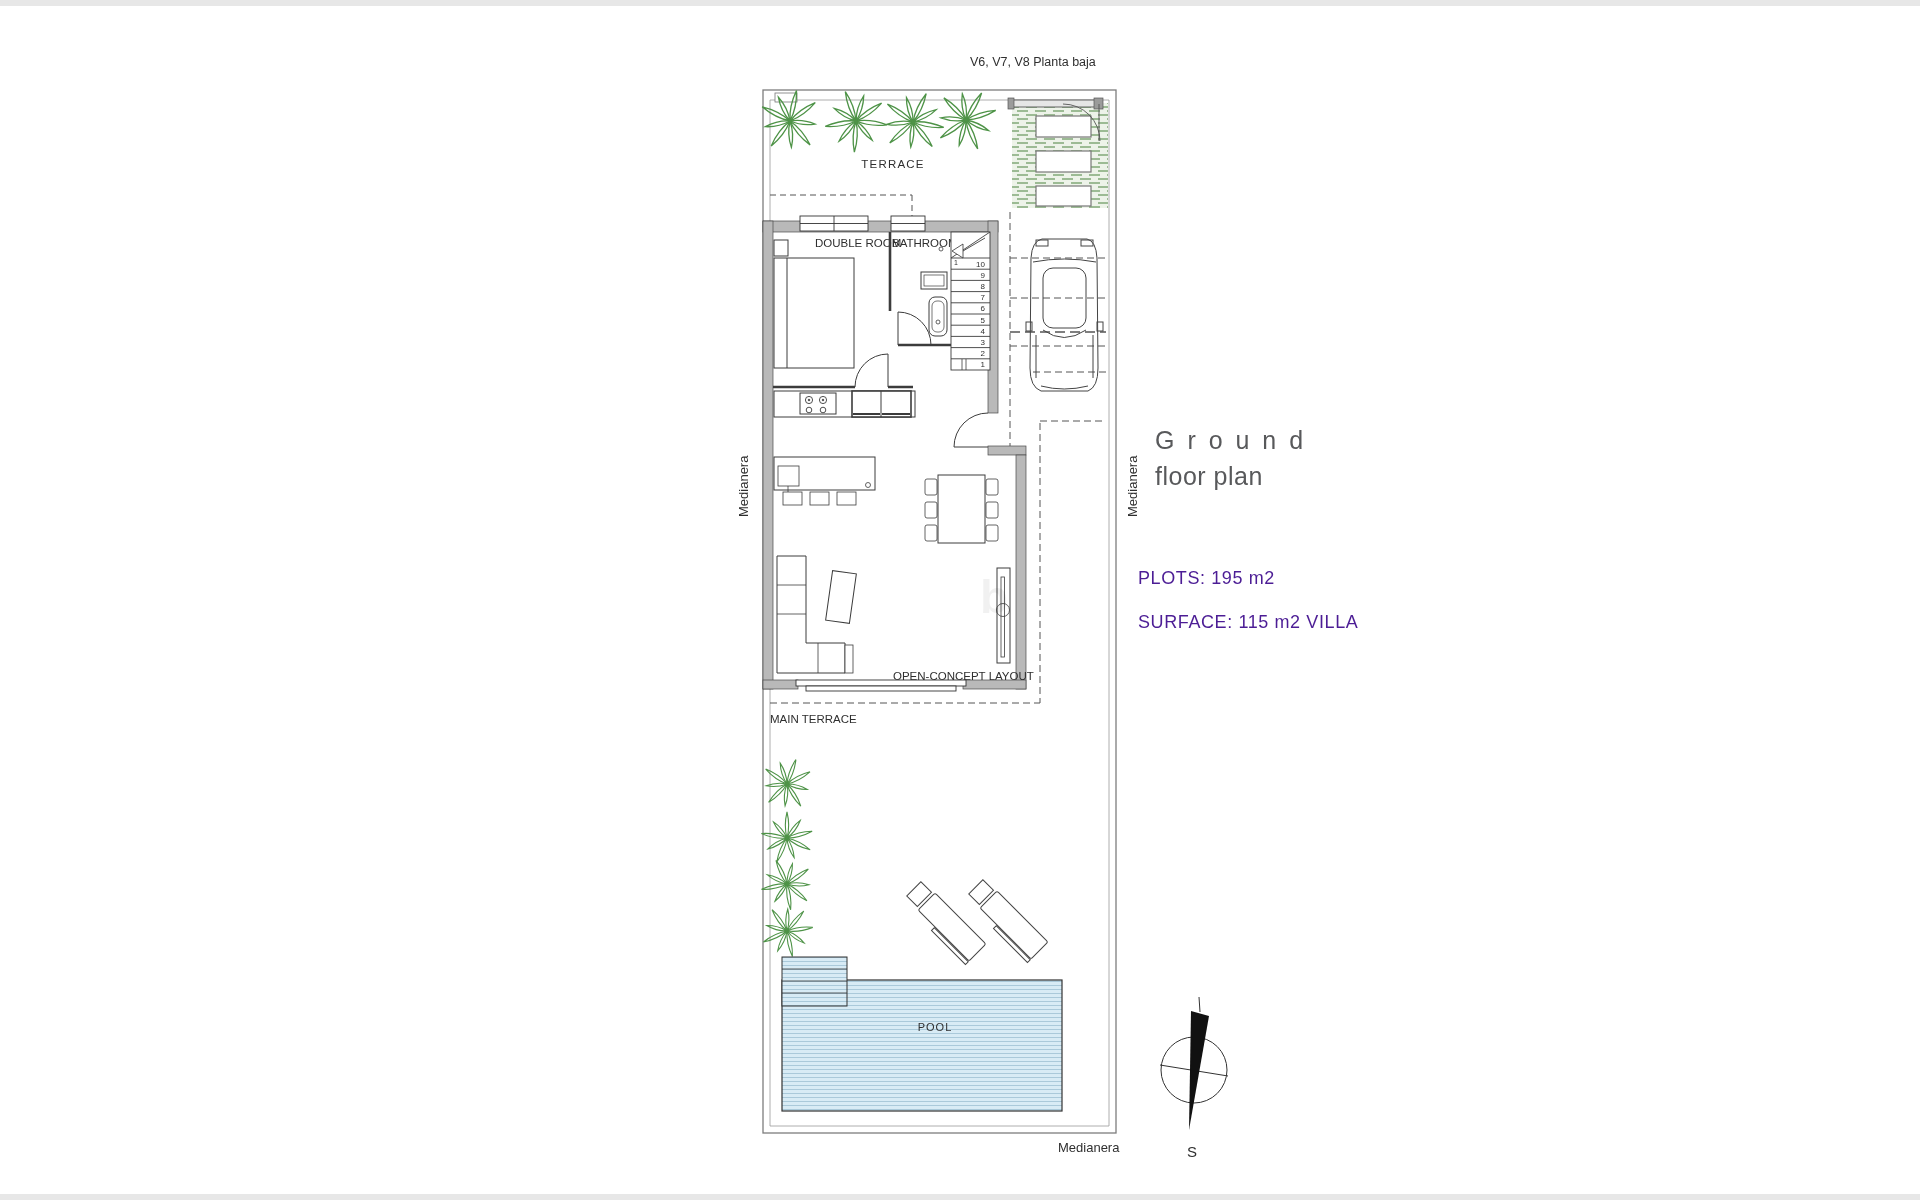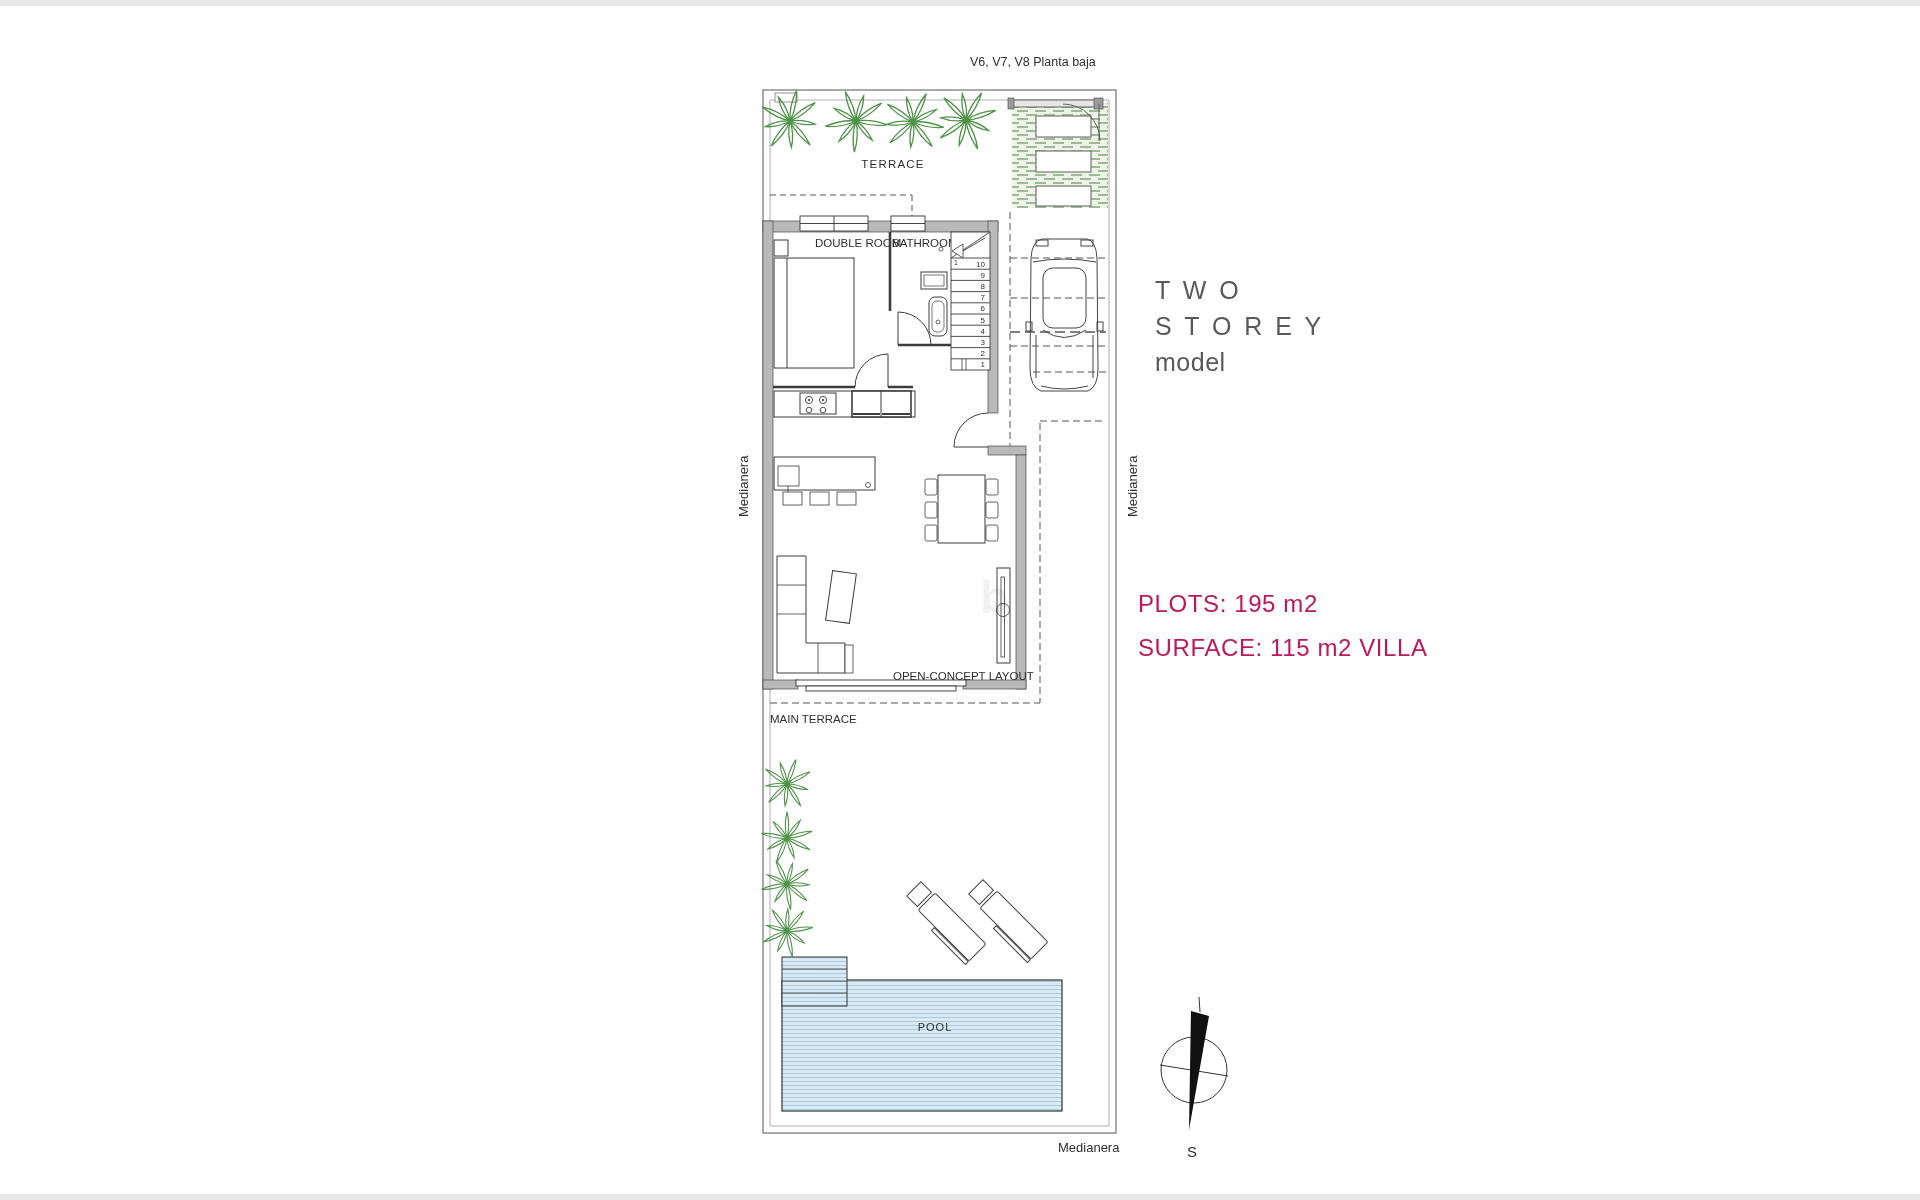--- a/index.html
+++ b/index.html
@@ -3,21 +3,21 @@
 <meta charset="utf-8">
 <style>
   html,body{margin:0;padding:0;background:#fff;}
   .canvas{position:relative;width:1920px;height:1200px;background:#ffffff;overflow:hidden;
           font-family:"Liberation Sans",sans-serif;}
   .letterbox{position:absolute;left:0;width:1920px;height:6px;background:#e7e7e7;}
   svg text{font-family:"Liberation Sans",sans-serif;fill:#2f2f2f;}
   .info{position:absolute;color:#58595b;}
   .info .big{font-size:25px;letter-spacing:3px;line-height:36px;white-space:pre;}
   .info .low{font-size:25px;letter-spacing:0.5px;line-height:36px;}
-  .spec{position:absolute;color:#be185d;font-size:24px;letter-spacing:0.6px;margin-top:22px;}
+  .spec{position:absolute;color:#4c1d95;font-size:18px;letter-spacing:0.6px;}
   .watermark{position:absolute;left:980px;top:570px;font-size:46px;color:rgba(0,0,0,0.055);
              font-weight:bold;letter-spacing:8px;}
 </style>
 </head>
 <body>
 
 <div class="canvas">
   <div class="letterbox" style="top:0"></div>
   <div class="letterbox" style="top:1194px"></div>
 
@@ -254,22 +254,21 @@
       <line x1="1199" y1="997" x2="1200" y2="1012" stroke="#333" stroke-width="1"></line>
       <polygon points="1191,1011 1209,1016 1189,1130" fill="#111"></polygon>
       <text x="1192" y="1157" font-size="15" text-anchor="middle">S</text>
     </g>
   </svg>
 
   
   <div class="watermark">b</div>
 
   
-  <div class="info" style="left:1155px;top:272px;">
-    <div class="big">T W O</div>
-    <div class="big">S T O R E Y</div>
-    <div class="low">model</div>
+
+  <div class="info" style="left:1155px;top:422px;">
+    <div class="big">G r o u n d</div>
+    <div class="low">floor plan</div>
   </div>
-
 
   <div class="spec" style="left:1138px;top:568px;">PLOTS: 195 m2</div>
   <div class="spec" style="left:1138px;top:612px;text-align:center;">SURFACE: 115 m2 VILLA</div>
 </div>
 
 </body></html>

